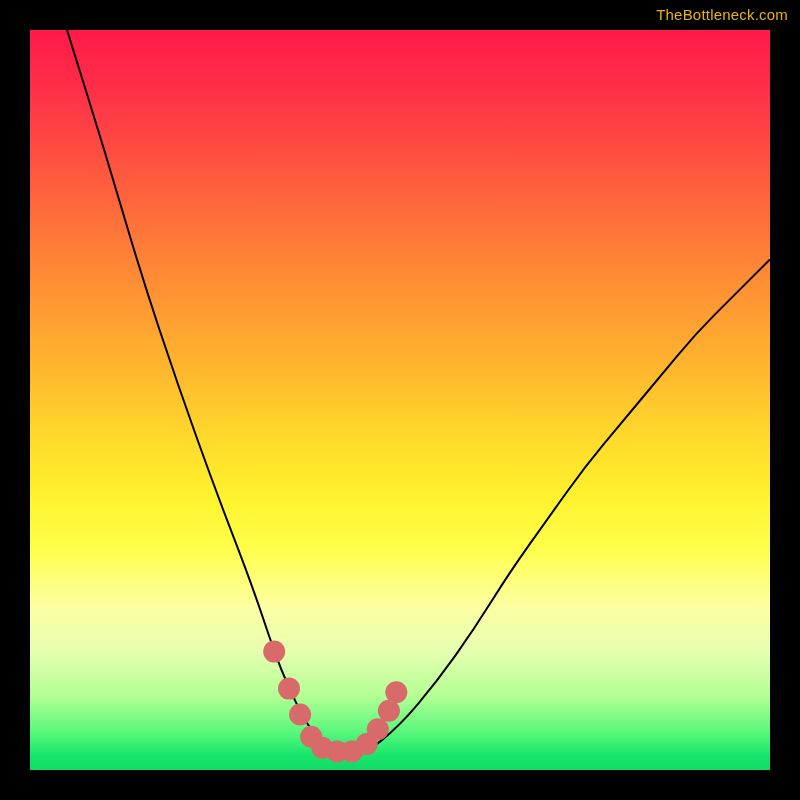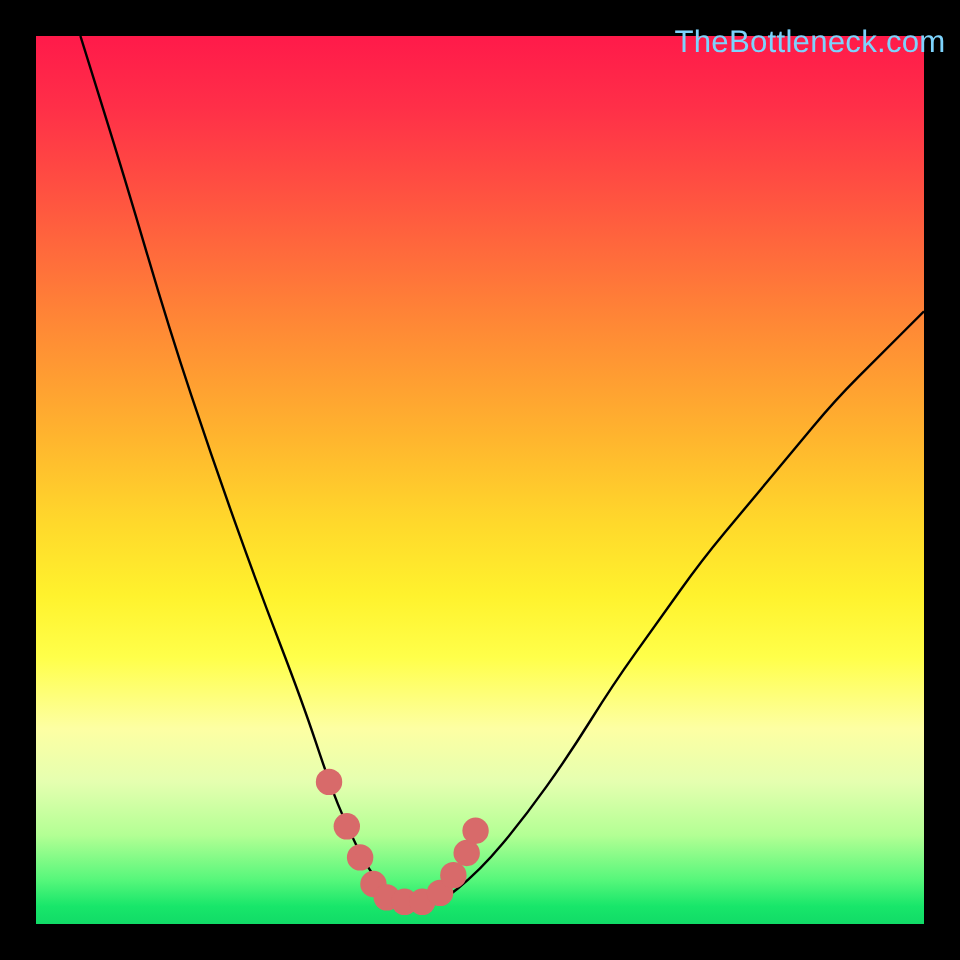--- a/index.html
+++ b/index.html
@@ -12,24 +12,24 @@
     font-family: Arial, Helvetica, sans-serif;
   }
   .frame {
     position: relative;
     width: 800px;
     height: 800px;
     background: #000;
   }
   .watermark {
     position: absolute;
-    top: 19px;
+    top: 6px;
     right: 12px;
-    color: #7dd3fc;
-    font-size: 26px;
+    color: #eab308;
+    font-size: 15px;
     font-weight: 400;
     letter-spacing: 0.2px;
     z-index: 10;
   }
   .plot {
     position: absolute;
     left: 30px;
     top: 30px;
     width: 740px;
     height: 740px;

